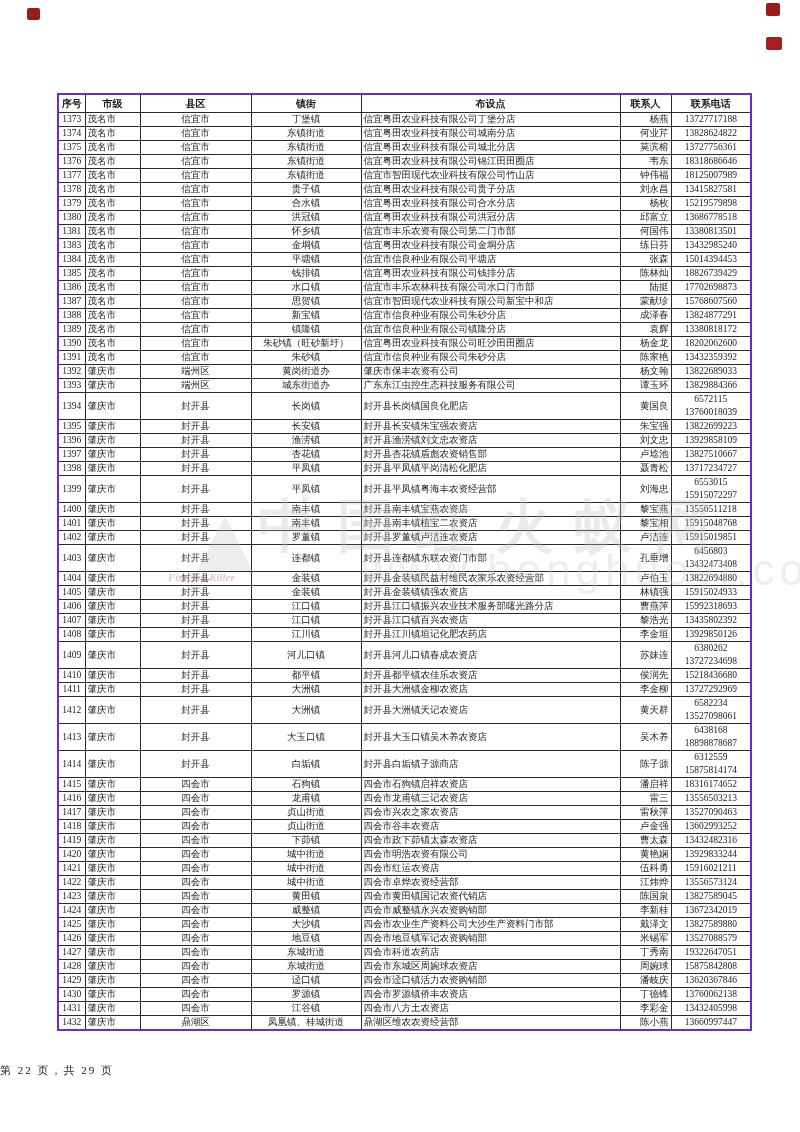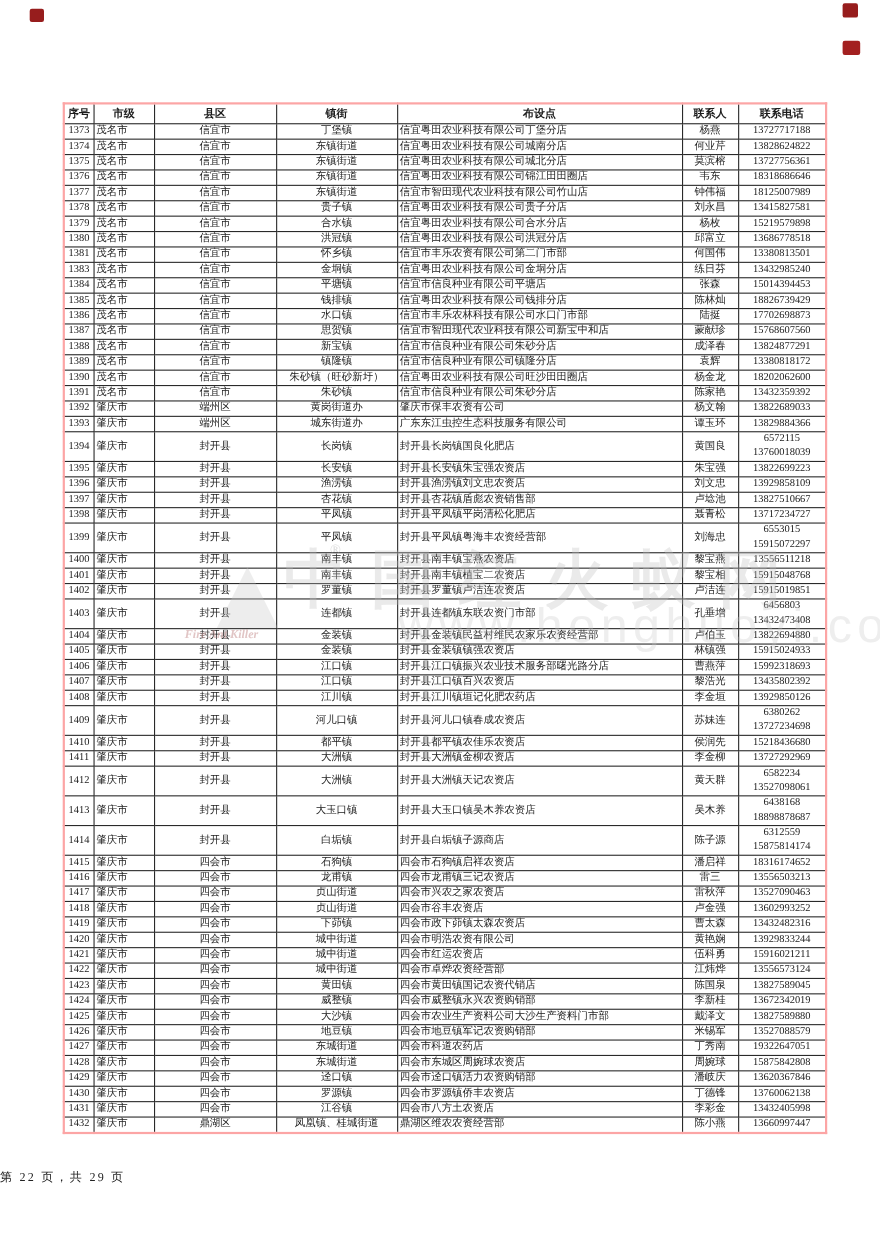--- a/index.html
+++ b/index.html
@@ -12,28 +12,28 @@
   .stamp{position:absolute;background:#971d1d;border-radius:2px;}
   #stamp-tl{left:27px;top:8px;width:13px;height:12px;}
   #stamp-tr1{left:766px;top:3px;width:14px;height:13px;}
   #stamp-tr2{left:766px;top:37px;width:16px;height:13px;background:#a32020;}
   
   #tbl-wrap{position:absolute;left:57px;top:93px;width:693px;}
   table{border-collapse:collapse;table-layout:fixed;width:693px;
         font-size:9.5px;line-height:13px;}
   th,td{border:1px solid #2a2a2a;padding:0 2px;overflow:hidden;
         vertical-align:middle;}
-  table{border:2px solid #fca5a5;}
+  table{border:2px solid #6d28d9;}
   th{font-weight:bold;text-align:center;padding:2px 1px;font-size:10px;}
   td.c-idx{text-align:center;}
   td.c-city{text-align:left;}
   td.c-county{text-align:center;}
   td.c-town{text-align:center;}
   td.c-site{text-align:left;}
-  td.c-contact{text-align:center;}
+  td.c-contact{text-align:right;}
   td.c-phone{text-align:center;white-space:pre-line;}
   
   #footer{position:absolute;left:0;top:1063px;width:800px;text-align:left;
           font-size:11px;letter-spacing:2px;color:#222;}
   
   #watermark{position:absolute;left:0;top:0;width:800px;height:1132px;
              pointer-events:none;z-index:6;}
   .wm{position:absolute;color:rgba(185,185,185,0.38);}
   #wm-tri{left:178px;top:492px;font-size:95px;line-height:95px;
           color:rgba(195,195,195,0.30);}

